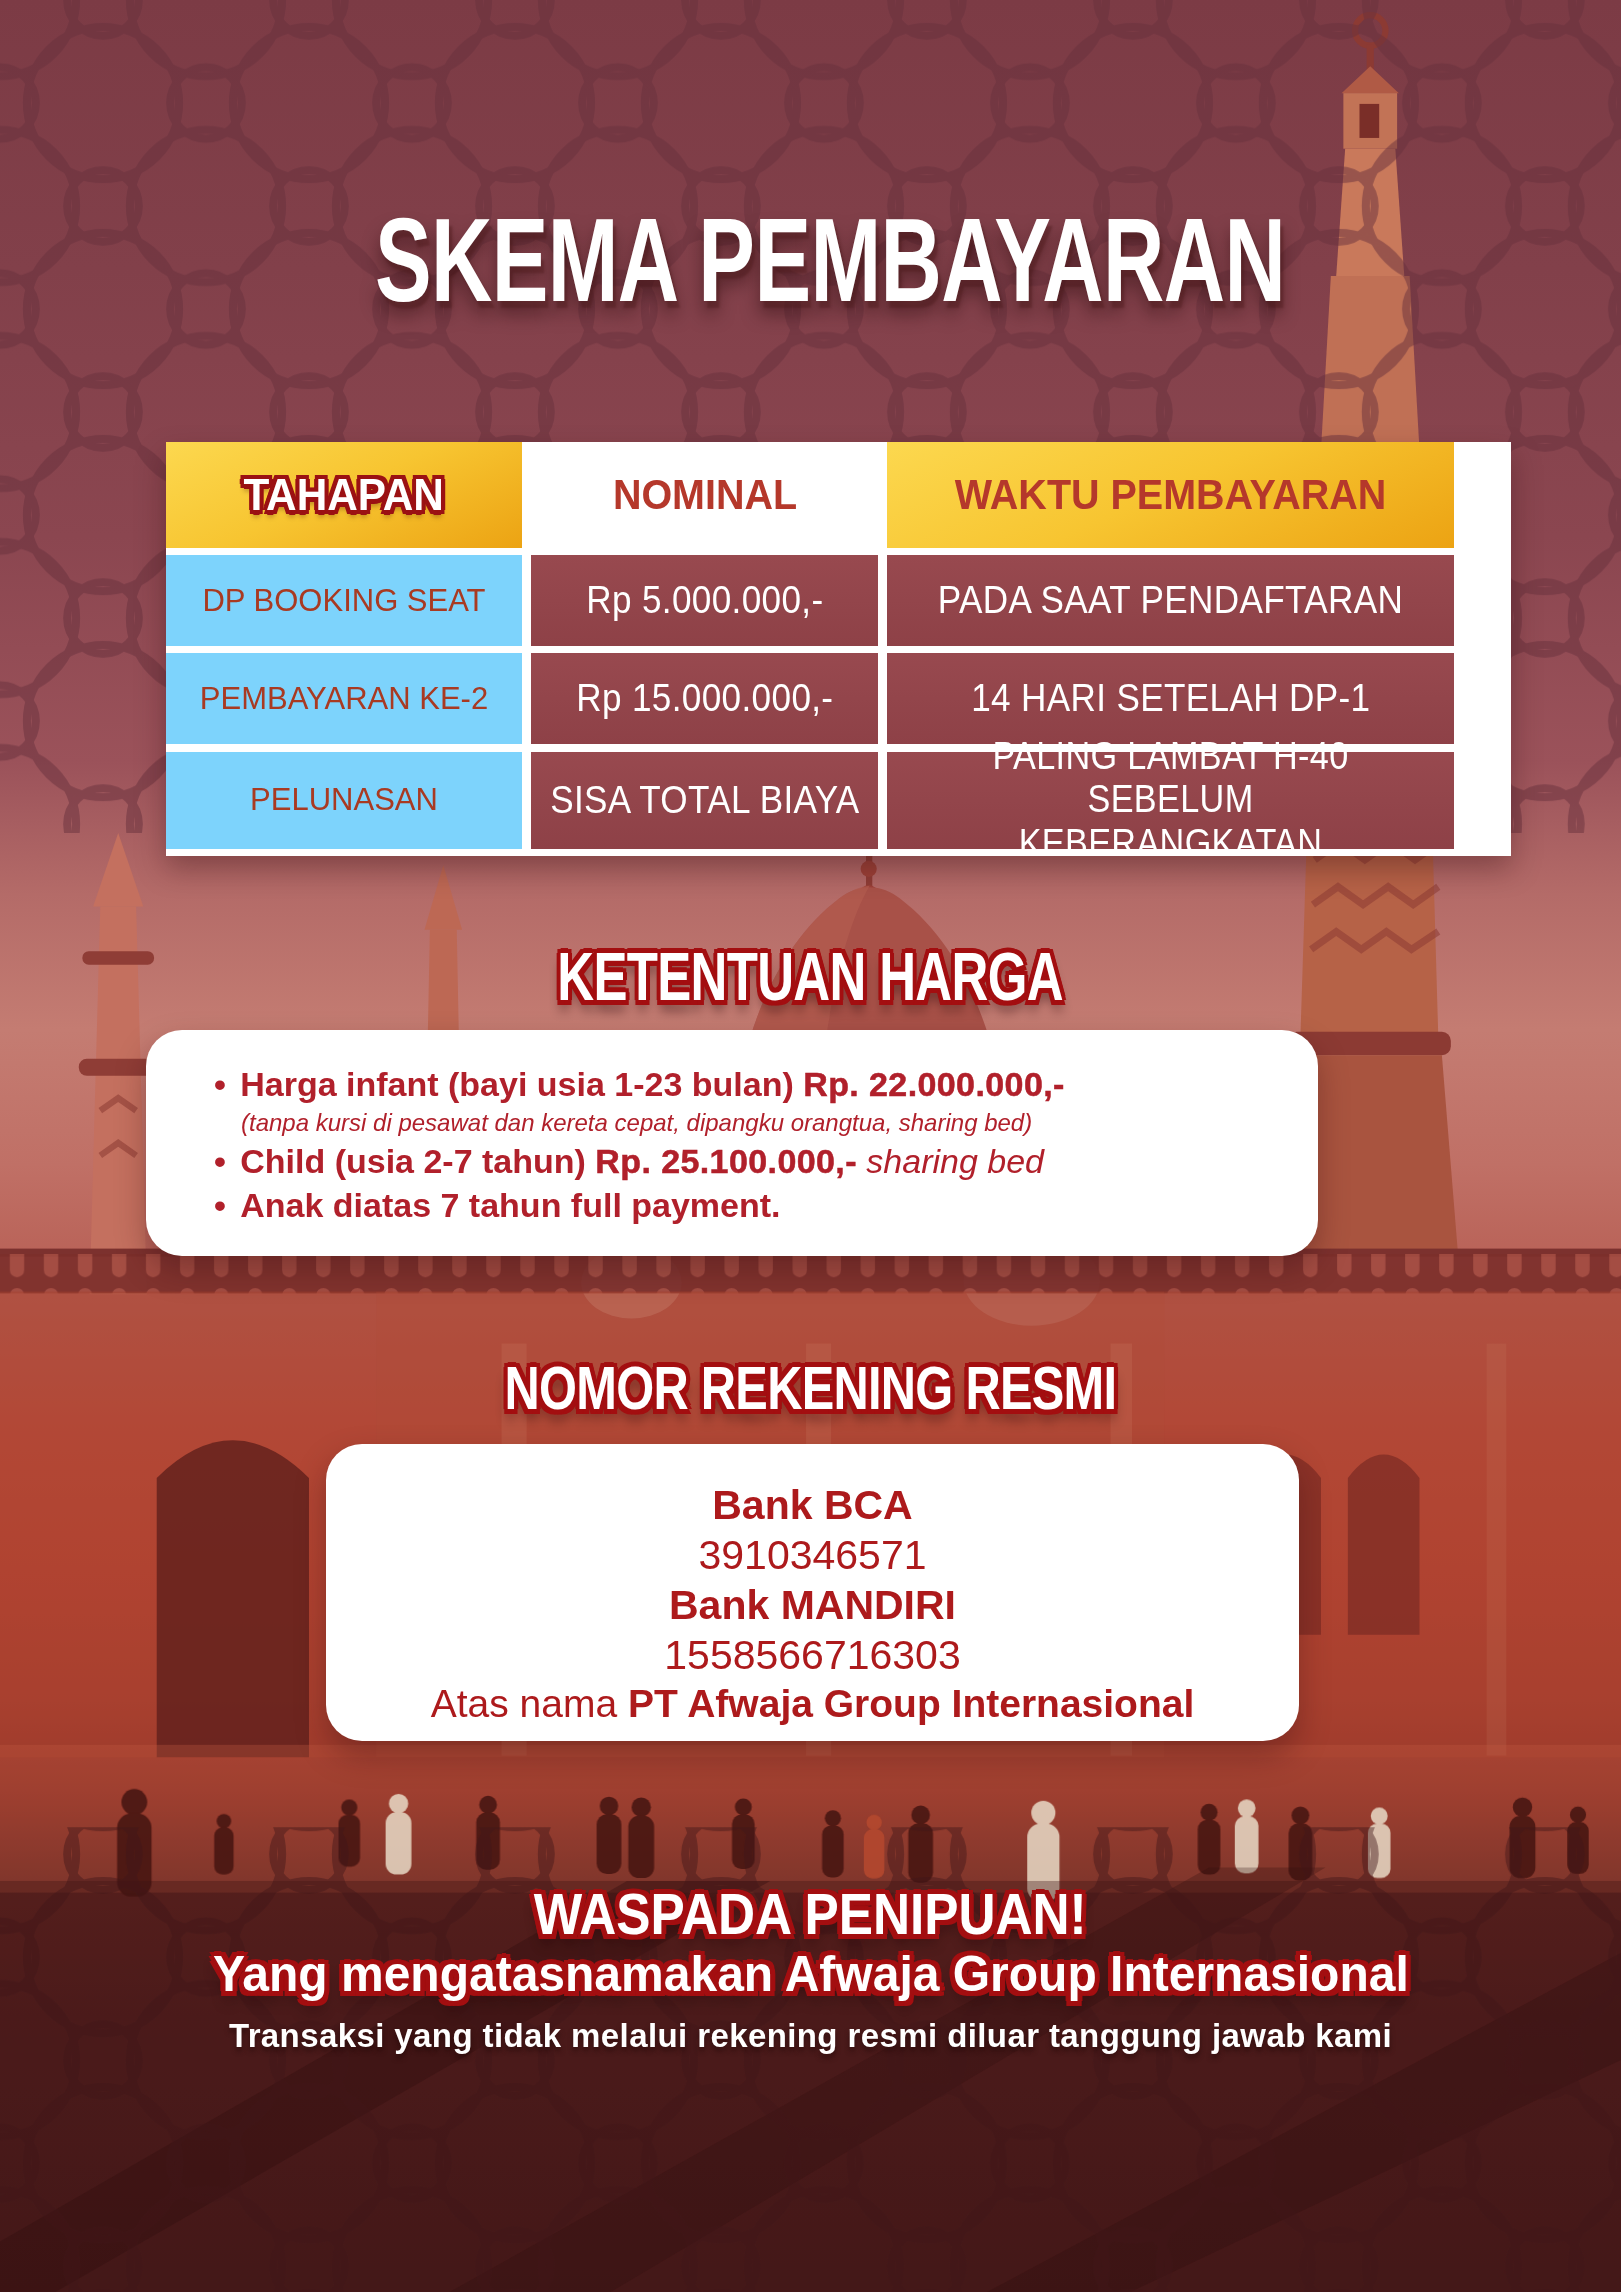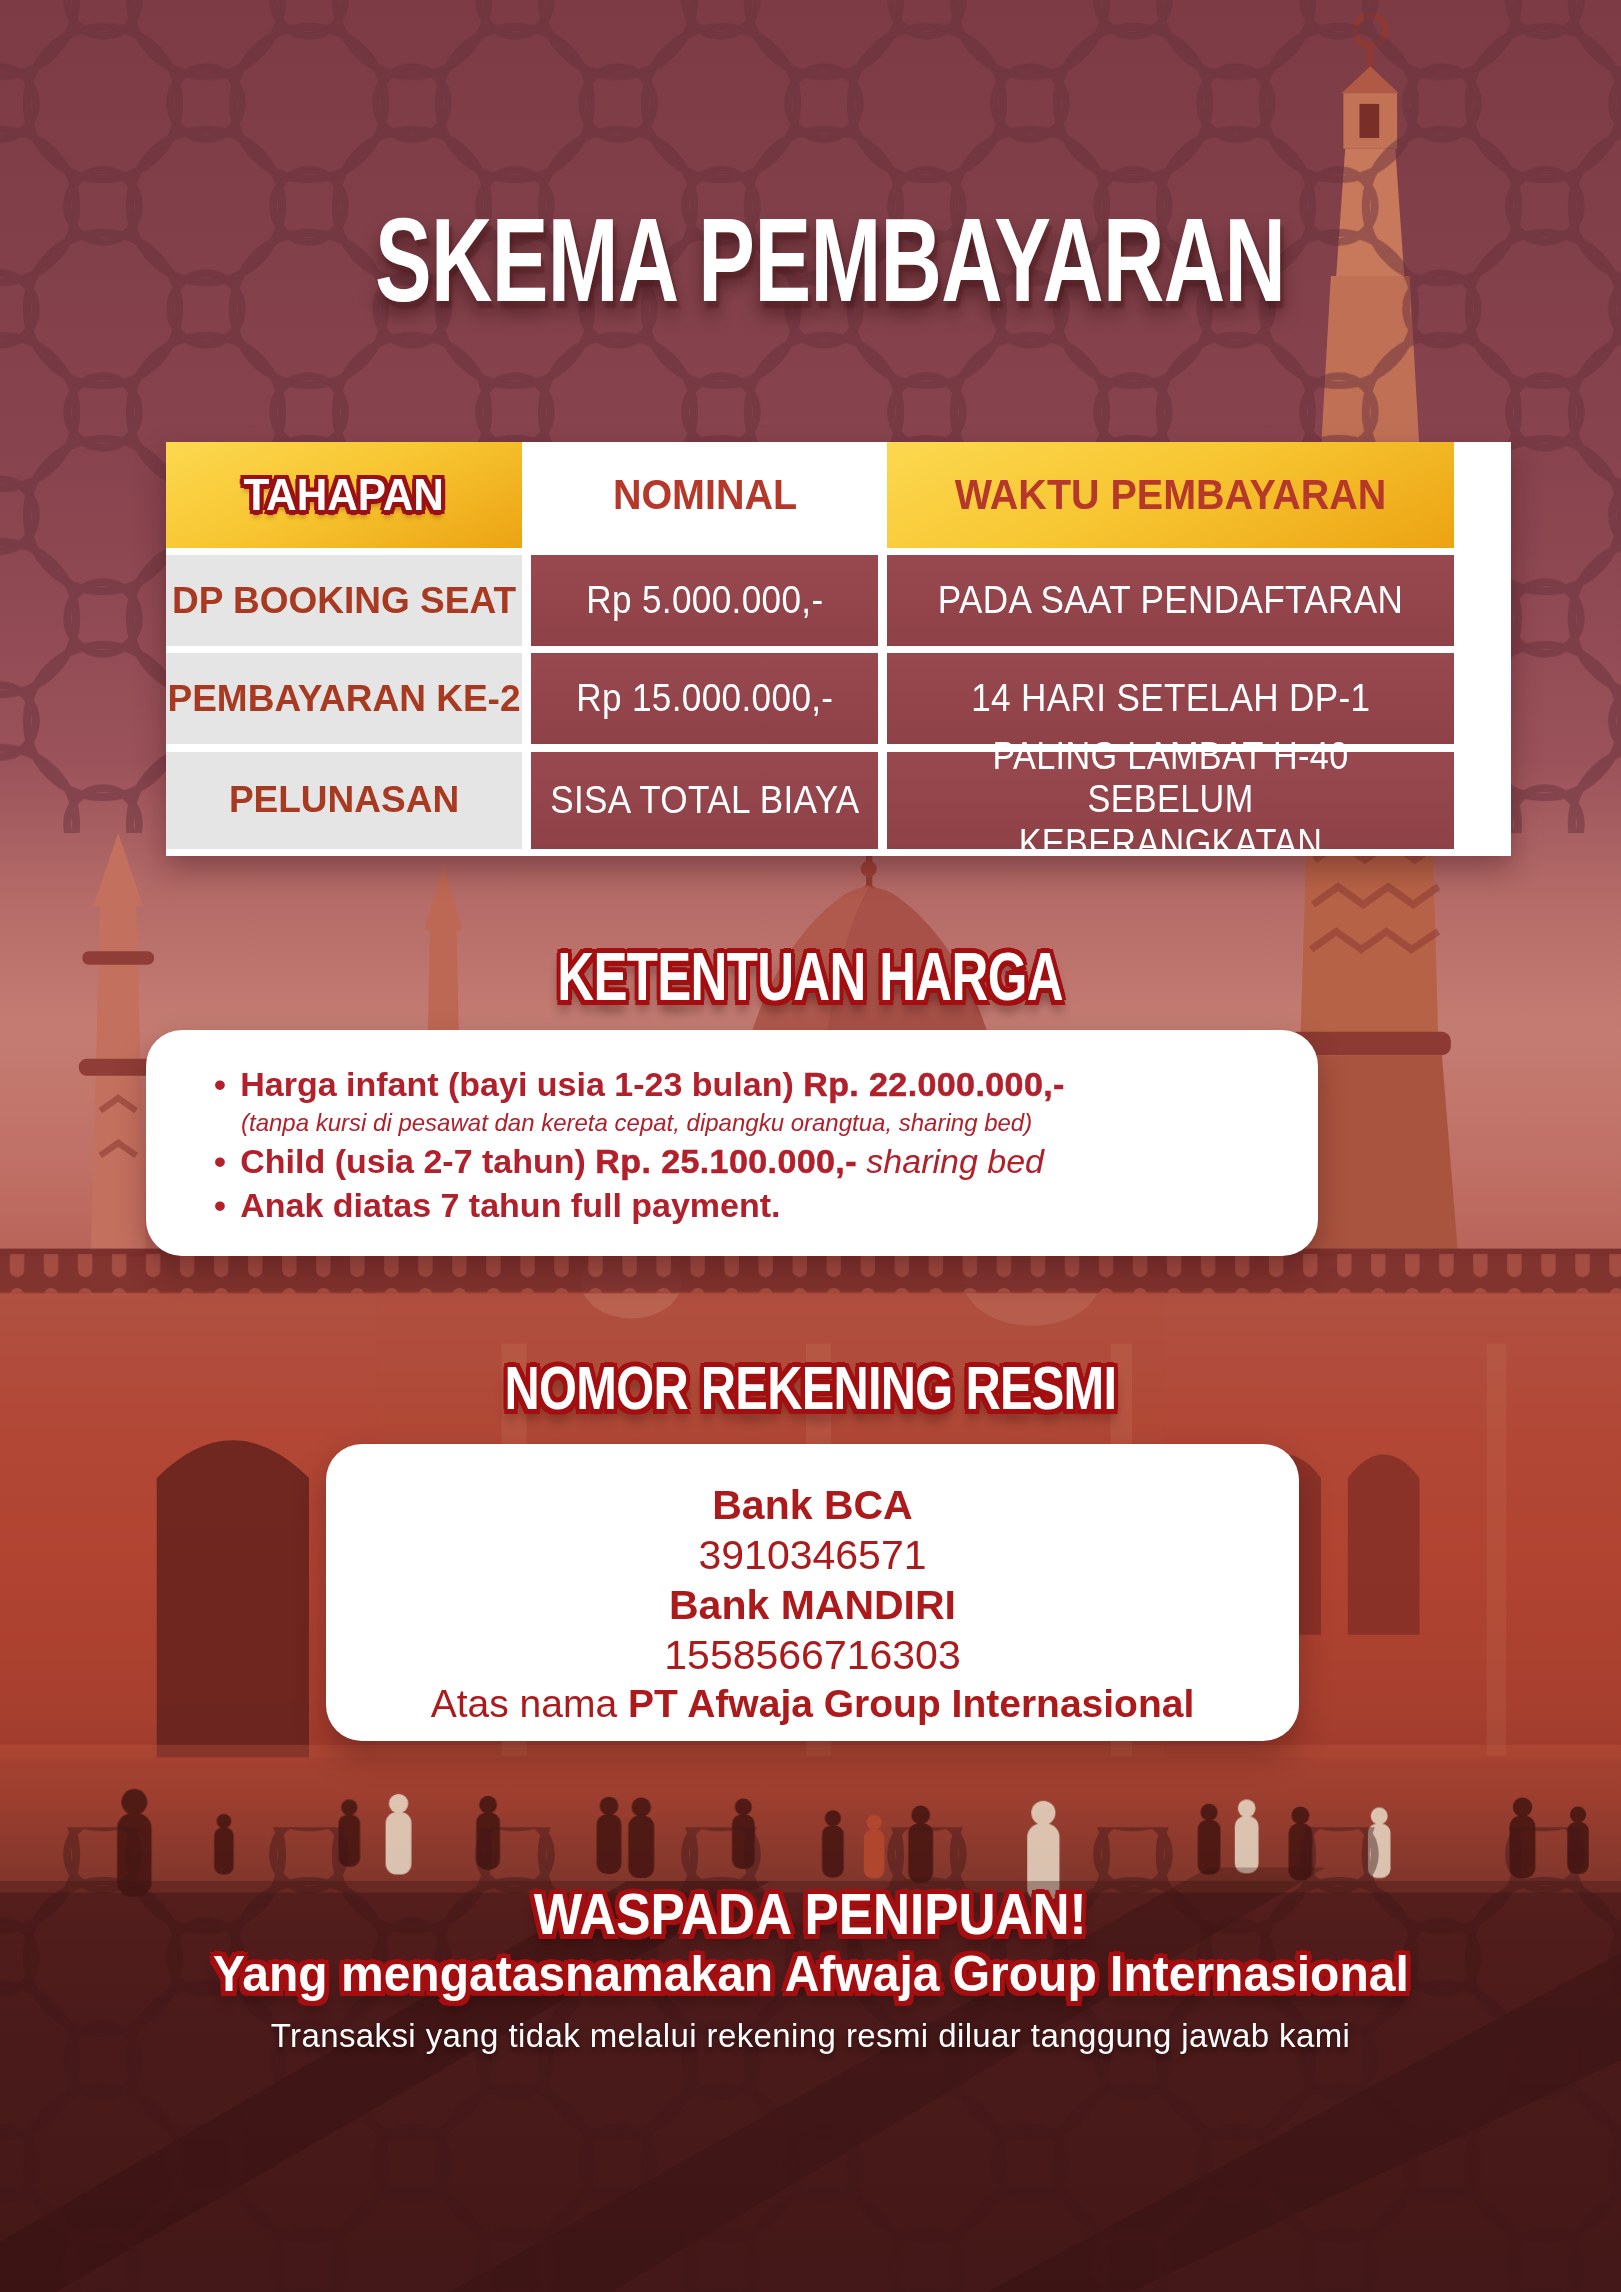--- a/index.html
+++ b/index.html
@@ -26,21 +26,21 @@
       -4.5px  4.5px 0 #a30e10, 4.5px  4.5px 0 #a30e10,
       -5.4px  0   0 #a30e10, 5.4px  0   0 #a30e10,
        0   -5.4px 0 #a30e10, 0    5.4px 0 #a30e10,
        0   10.7px 12.5px rgba(30,5,6,.45);
   }
   .h-ketentuan{font-size:68px; transform:scaleX(.75);}
   .h-rekening{font-size:61px; transform:scaleX(.8);}
   .h-waspada{font-size:57px; transform:scaleX(.9); letter-spacing:0;}
   .h-yang{font-size:50px; transform:scaleX(.96); letter-spacing:0;}
   .h-note{
-    font-size:33px; font-weight:400; color:#ffffff; letter-spacing:0.4px;
+    font-size:33px; font-weight:700; color:#ffffff; letter-spacing:0.4px;
     text-shadow:0 3.6px 5.4px rgba(30,5,6,.55);
   }
 
   
   .pay-table{
     position:absolute; left:166px; top:442px; width:1345px; height:414px;
     background:#ffffff; box-sizing:border-box; padding:0 7.2px 7.2px 0;
     display:grid; grid-template-columns:356px 347px 567px;
     grid-template-rows:106px 91px 91px 97px; gap:7.2px 9px;
     box-shadow:0 12.5px 27px rgba(50,12,14,.35);
@@ -51,21 +51,21 @@
   .th-text{font-weight:700; font-size:42px; color:#b5382b; letter-spacing:0; transform:scaleX(.94); white-space:nowrap;}
   .th-text-outlined{
     font-weight:700; font-size:45px; color:#ffffff; transform:scaleX(.94); white-space:nowrap;
     text-shadow:
       -3.6px -3.6px 0 #9b1113, 3.6px -3.6px 0 #9b1113,
       -3.6px  3.6px 0 #9b1113, 3.6px  3.6px 0 #9b1113,
       -4.5px  0   0 #9b1113, 4.5px  0   0 #9b1113,
        0   -4.5px 0 #9b1113, 0    4.5px 0 #9b1113,
        0    7.2px 5.4px rgba(60,10,10,.35);
   }
-  .td-stage{background:#e5e5e5; font-weight:700; font-size:37px; color:#a93a22; transform:none;}
+  .td-stage{background:#7dd3fc; font-weight:400; font-size:31px; color:#a93a22; transform:none;}
   .td-maroon{background:linear-gradient(180deg,#98494f 0%,#8e4147 100%);}
   .td-value{color:#ffffff; font-weight:400; font-size:39px; letter-spacing:0.4px;
     display:inline-block; transform:scaleX(.9); line-height:1.15; white-space:pre-line;}
   .td-value.small{font-size:38px;}
 
   
   .info-box{
     position:absolute; background:#ffffff; border-radius:36px;
     box-shadow:0 14.3px 30px rgba(60,14,16,.35);
   }

